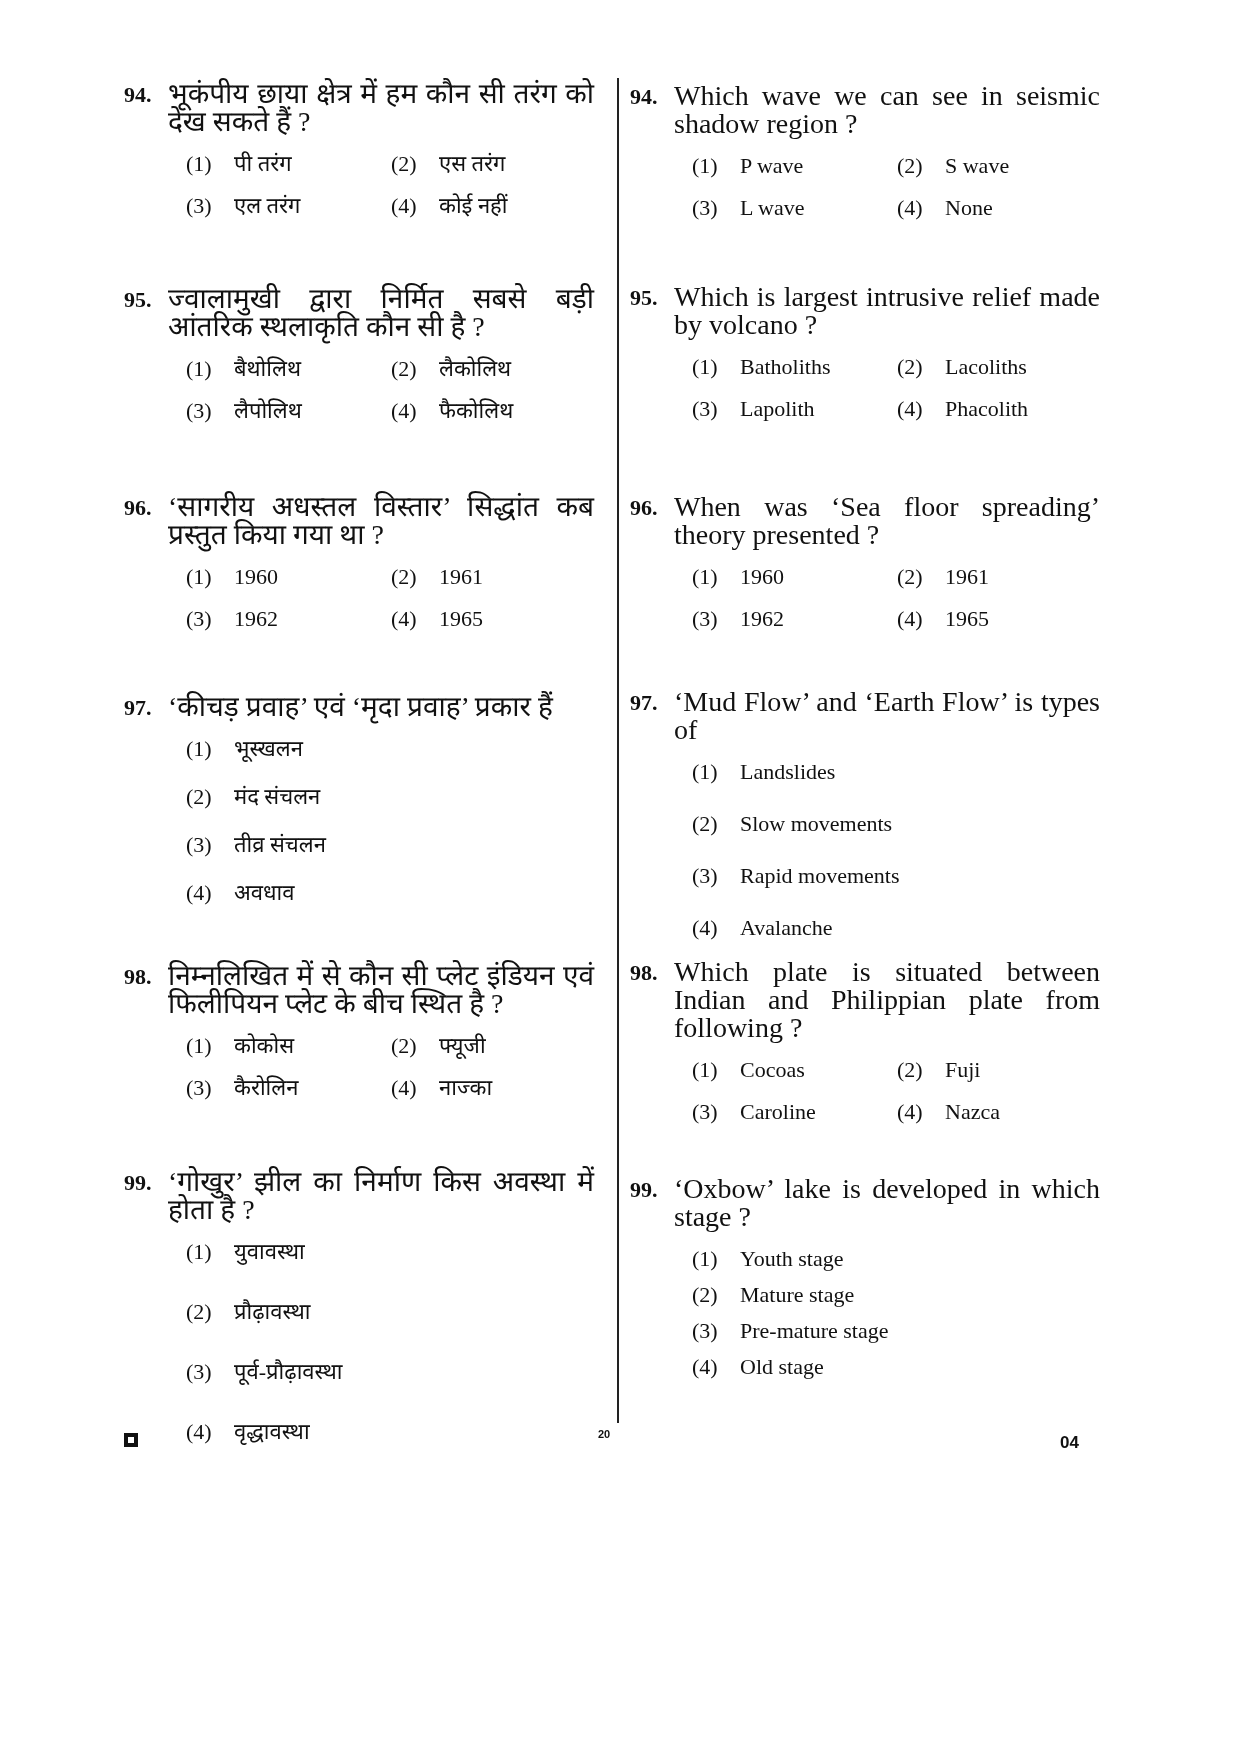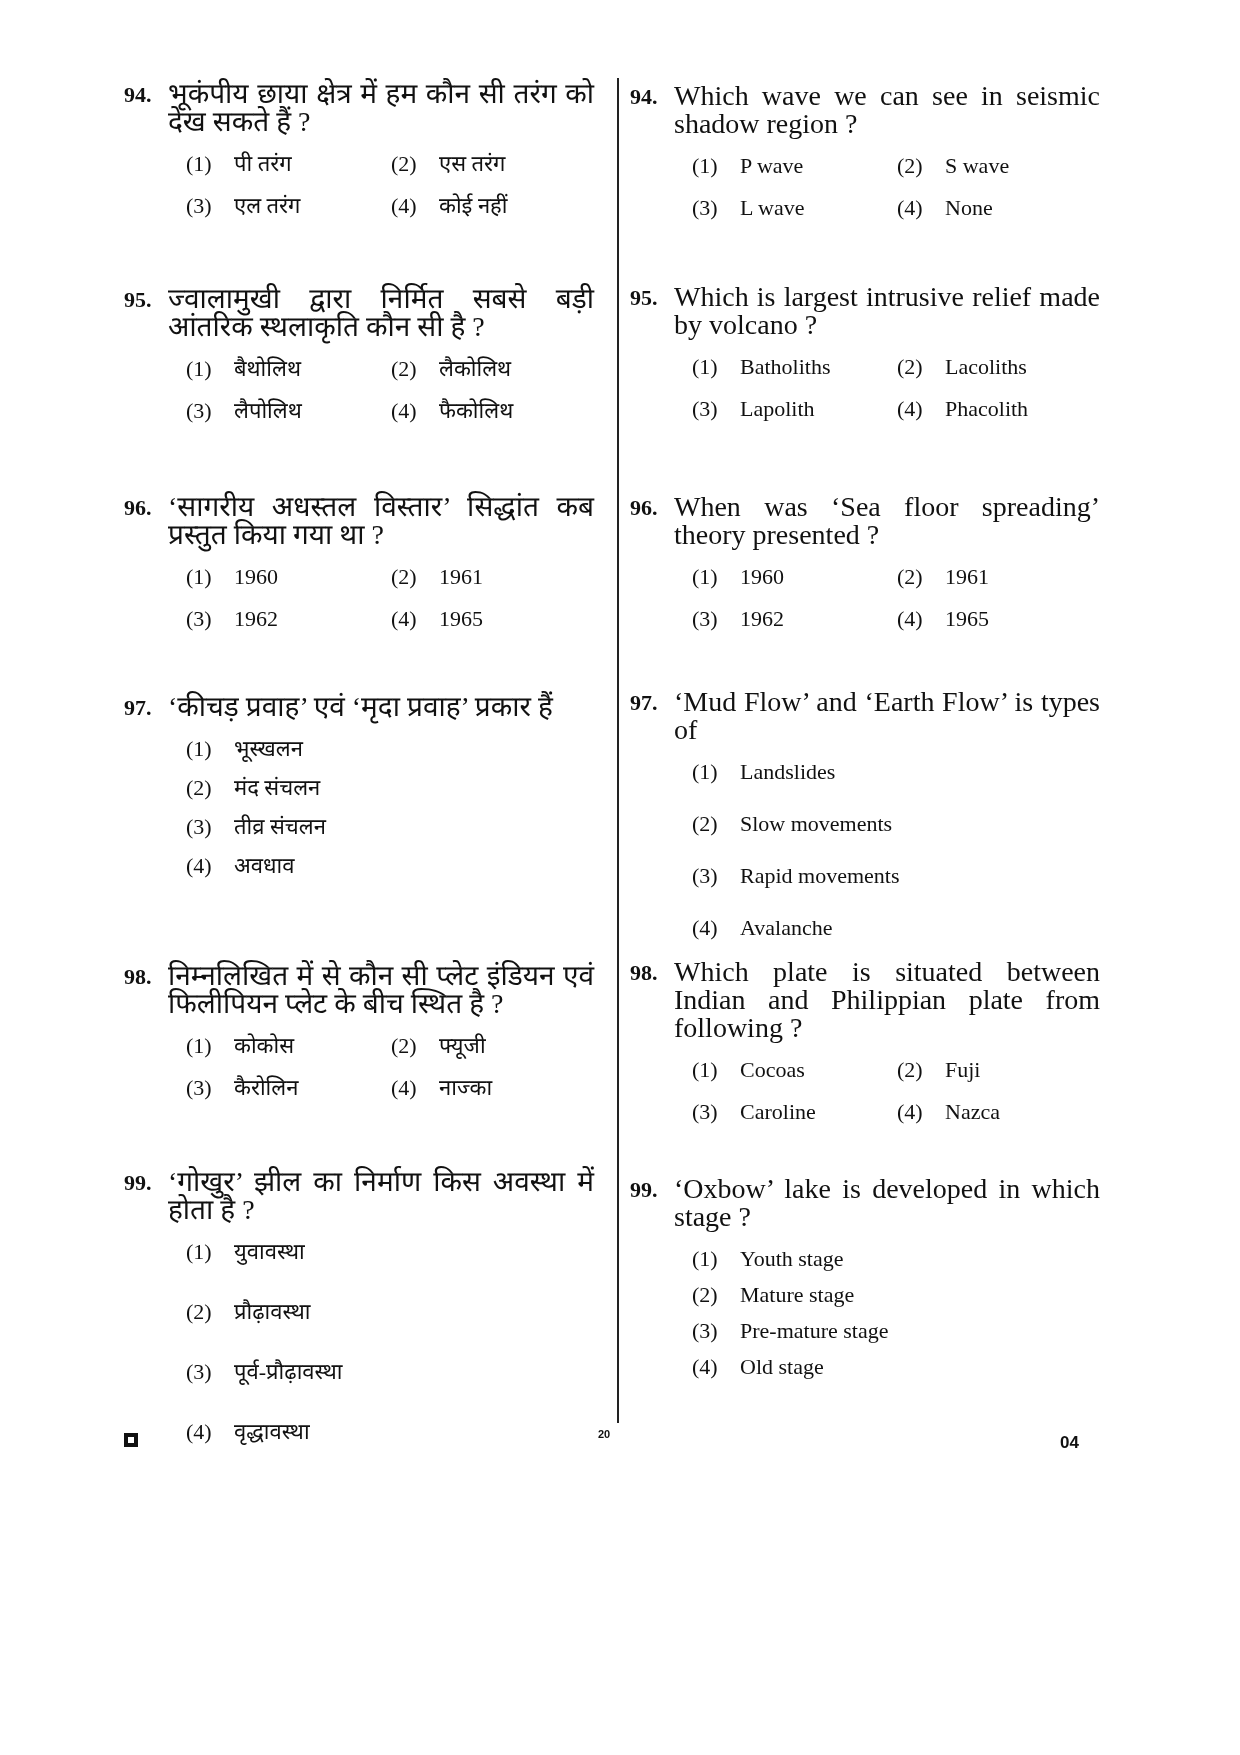--- a/index.html
+++ b/index.html
@@ -7,21 +7,21 @@
          font-family: "Liberation Serif", "DejaVu Serif", serif; color: #111; }
   .col { position: absolute; top: 0; width: 470px; }
   .col.left { left: 124px; }
   .col.right { left: 630px; }
   .divider { position: absolute; left: 617px; top: 78px; width: 2px; height: 1345px; background: #222; }
   .q { position: absolute; left: 0; width: 470px; }
   .qnum { position: absolute; left: 0; top: 2px; font-weight: bold; font-size: 22px; }
   .qtext { margin-left: 44px; font-size: 28px; line-height: 28px; text-align: justify; }
   .opts { margin-left: 62px; margin-top: 14px; }
   .opts.grid { display: grid; grid-template-columns: 205px 205px; row-gap: 14px; }
-  .opts.list { display: flex; flex-direction: column; row-gap: 11px; }
+  .opts.list { display: flex; flex-direction: column; row-gap: 20px; }
   .opt { font-size: 22px; line-height: 28px; white-space: nowrap; }
   .opt .n { display: inline-block; width: 48px; }
   .footer-square { position: absolute; left: 124px; top: 1433px; width: 14px; height: 14px; background: #111; }
   .footer-square::after { content: ""; position: absolute; left: 4px; top: 4px; width: 6px; height: 6px; background: #fff; }
   .pageno { position: absolute; left: 598px; top: 1428px; font-family: "Liberation Sans", sans-serif; font-weight: bold; font-size: 11px; }
   .code { position: absolute; left: 1060px; top: 1433px; font-family: "Liberation Sans", sans-serif; font-weight: bold; font-size: 17px; }
 </style>
 </head>
 <body>
 

